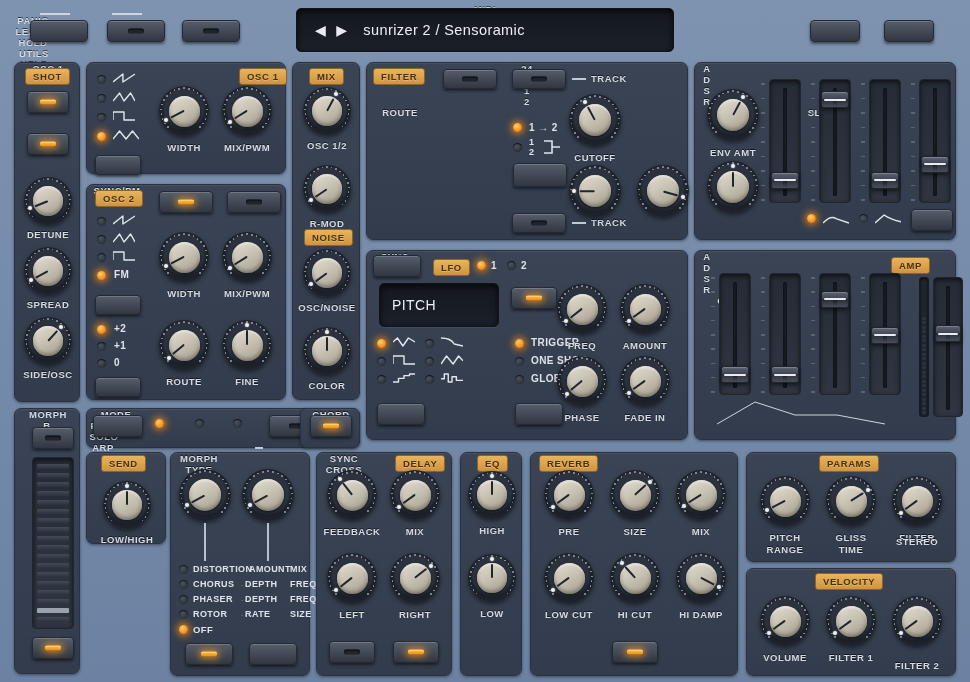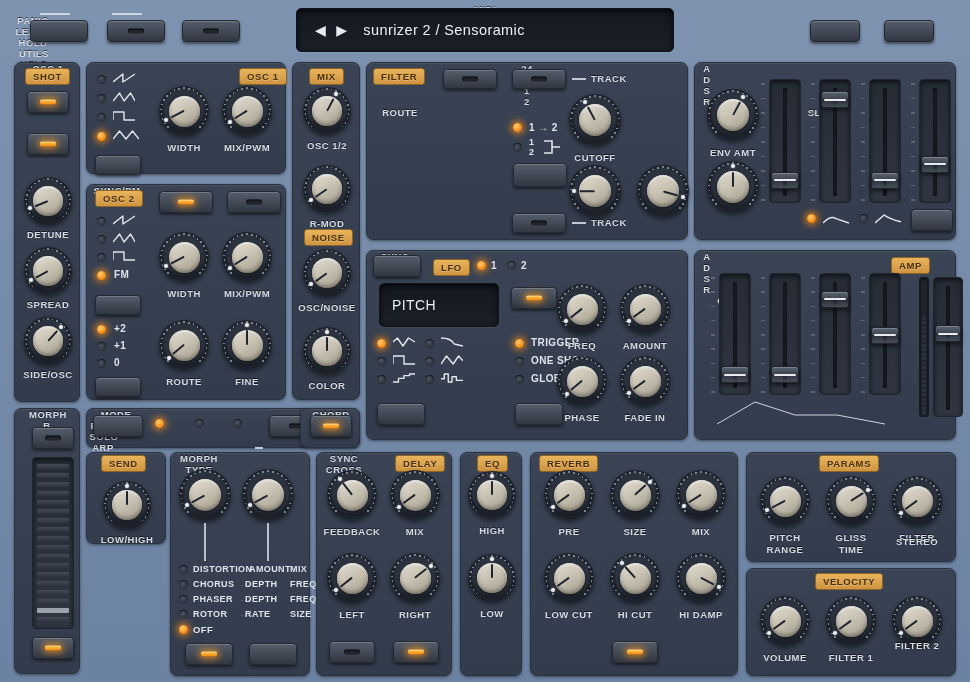--- a/index.html
+++ b/index.html
@@ -1903,16 +1903,16 @@
         <i class="tick" style="left:44.21108096213344px;top:13.273123102782709px;"></i>
         <i class="tick" style="left:46.07643979841055px;top:17.77649770401541px;"></i>
         <i class="tick" style="left:46.94190821311379px;top:22.573466623057513px;"></i>
         <i class="tick" style="left:46.76792887488527px;top:27.444778312630902px;"></i>
         <i class="tick" style="left:45.56245372999457px;top:32.16778329485945px;"></i>
         <i class="tick" style="left:43.380580548550924px;top:36.52661063798764px;"></i>
         <i class="tick" style="left:40.32203461105328px;top:40.32203461105328px;"></i>
         <div class="cap" style="left:9.5px;top:9.5px;width:31px;height:31px;"></div>
         <div class="ptr" style="left:24px;top:10.275px;width:2px;height:14.725px;transform:rotate(-126deg);"></div>
         <div class="dot" style="left:6.819660112501051px;top:34.75570504584946px;"></div>
-        <div class="lbl klabel" style="top:44px;">FILTER 2</div>
+        <div class="lbl klabel" style="top:64px;">FILTER 2</div>
       </div>
     </div>
   </div>
 
 </body></html>

